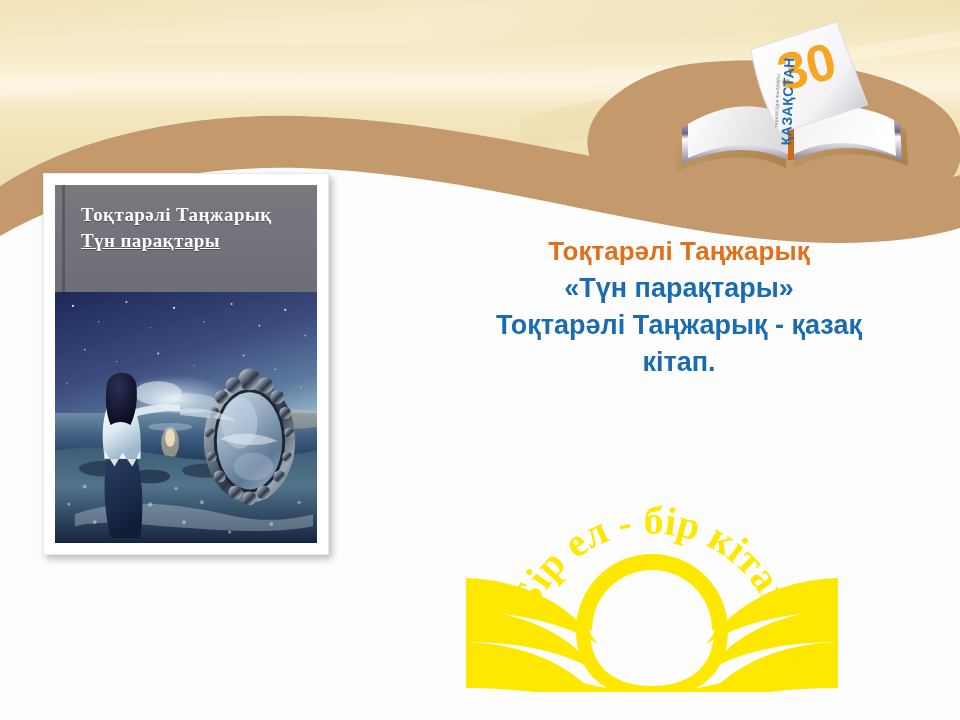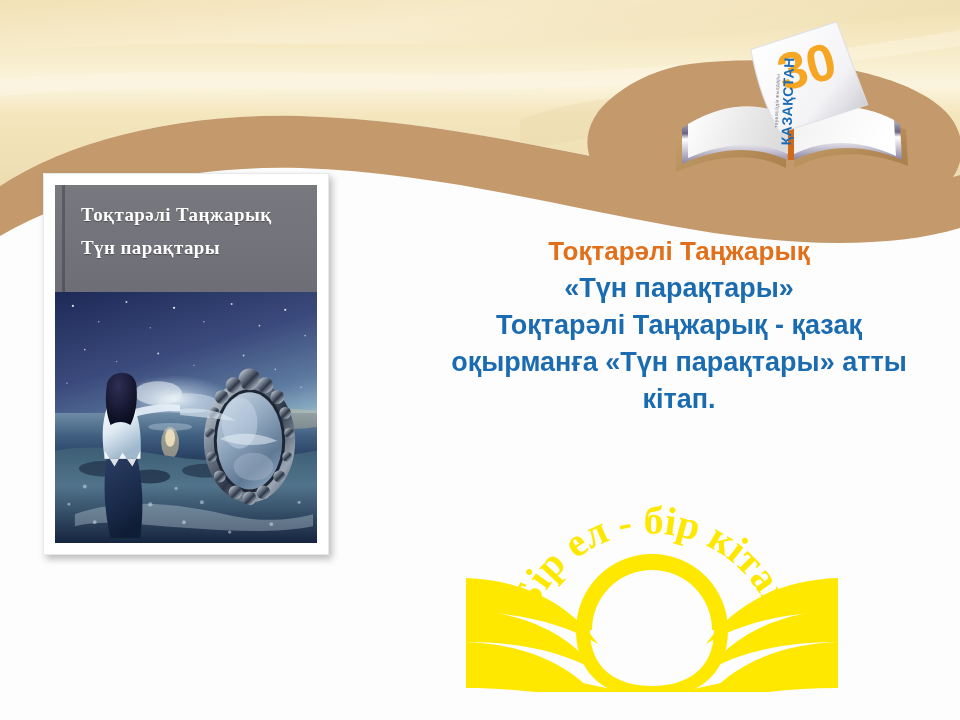--- a/index.html
+++ b/index.html
@@ -66,21 +66,21 @@
   .cover-line {
     font-family: "Liberation Serif", serif;
     color: #ffffff;
     font-size: 19px;
     font-weight: 700;
     letter-spacing: .4px;
     line-height: 1.0;
     text-shadow: 0 1px 1px rgba(0,0,0,.35);
     white-space: nowrap;
   }
-  .cover-line.second { margin-top: 14px; }
+  .cover-line.second { margin-top: 7px; text-decoration: underline; }
 
   .cover-art {
     position: absolute;
     left: 0; top: 107px; right: 0; bottom: 0;
     overflow: hidden;
     background: #0d1b3e;
   }
 
   
   #text-block {
@@ -402,21 +402,20 @@
           <path d="M126,118 C148,116 168,120 182,130 C166,128 146,126 126,124 Z" fill="#dbe8f2" opacity=".65"></path>
         </svg>
       </div>
     </div>
   </div>
 
   <div id="text-block">
     <div id="work-author">Тоқтарәлі Таңжарық</div>
     <div class="body-line">«Түн парақтары»</div>
     <div class="body-line">Тоқтарәлі Таңжарық - қазақ</div>
-    <div class="body-line">оқырманға «Түн парақтары» атты</div>
     <div class="body-line">кітап.</div>
   </div>
 
   <svg id="bottom-emblem" viewBox="0 0 400 200" width="400" height="200">
     <defs>
       <path id="arcPath" d="M78,136 A126,126 0 0 1 322,136"></path>
     </defs>
     <g fill="#FFE800">
 
       <path d="M200,62

